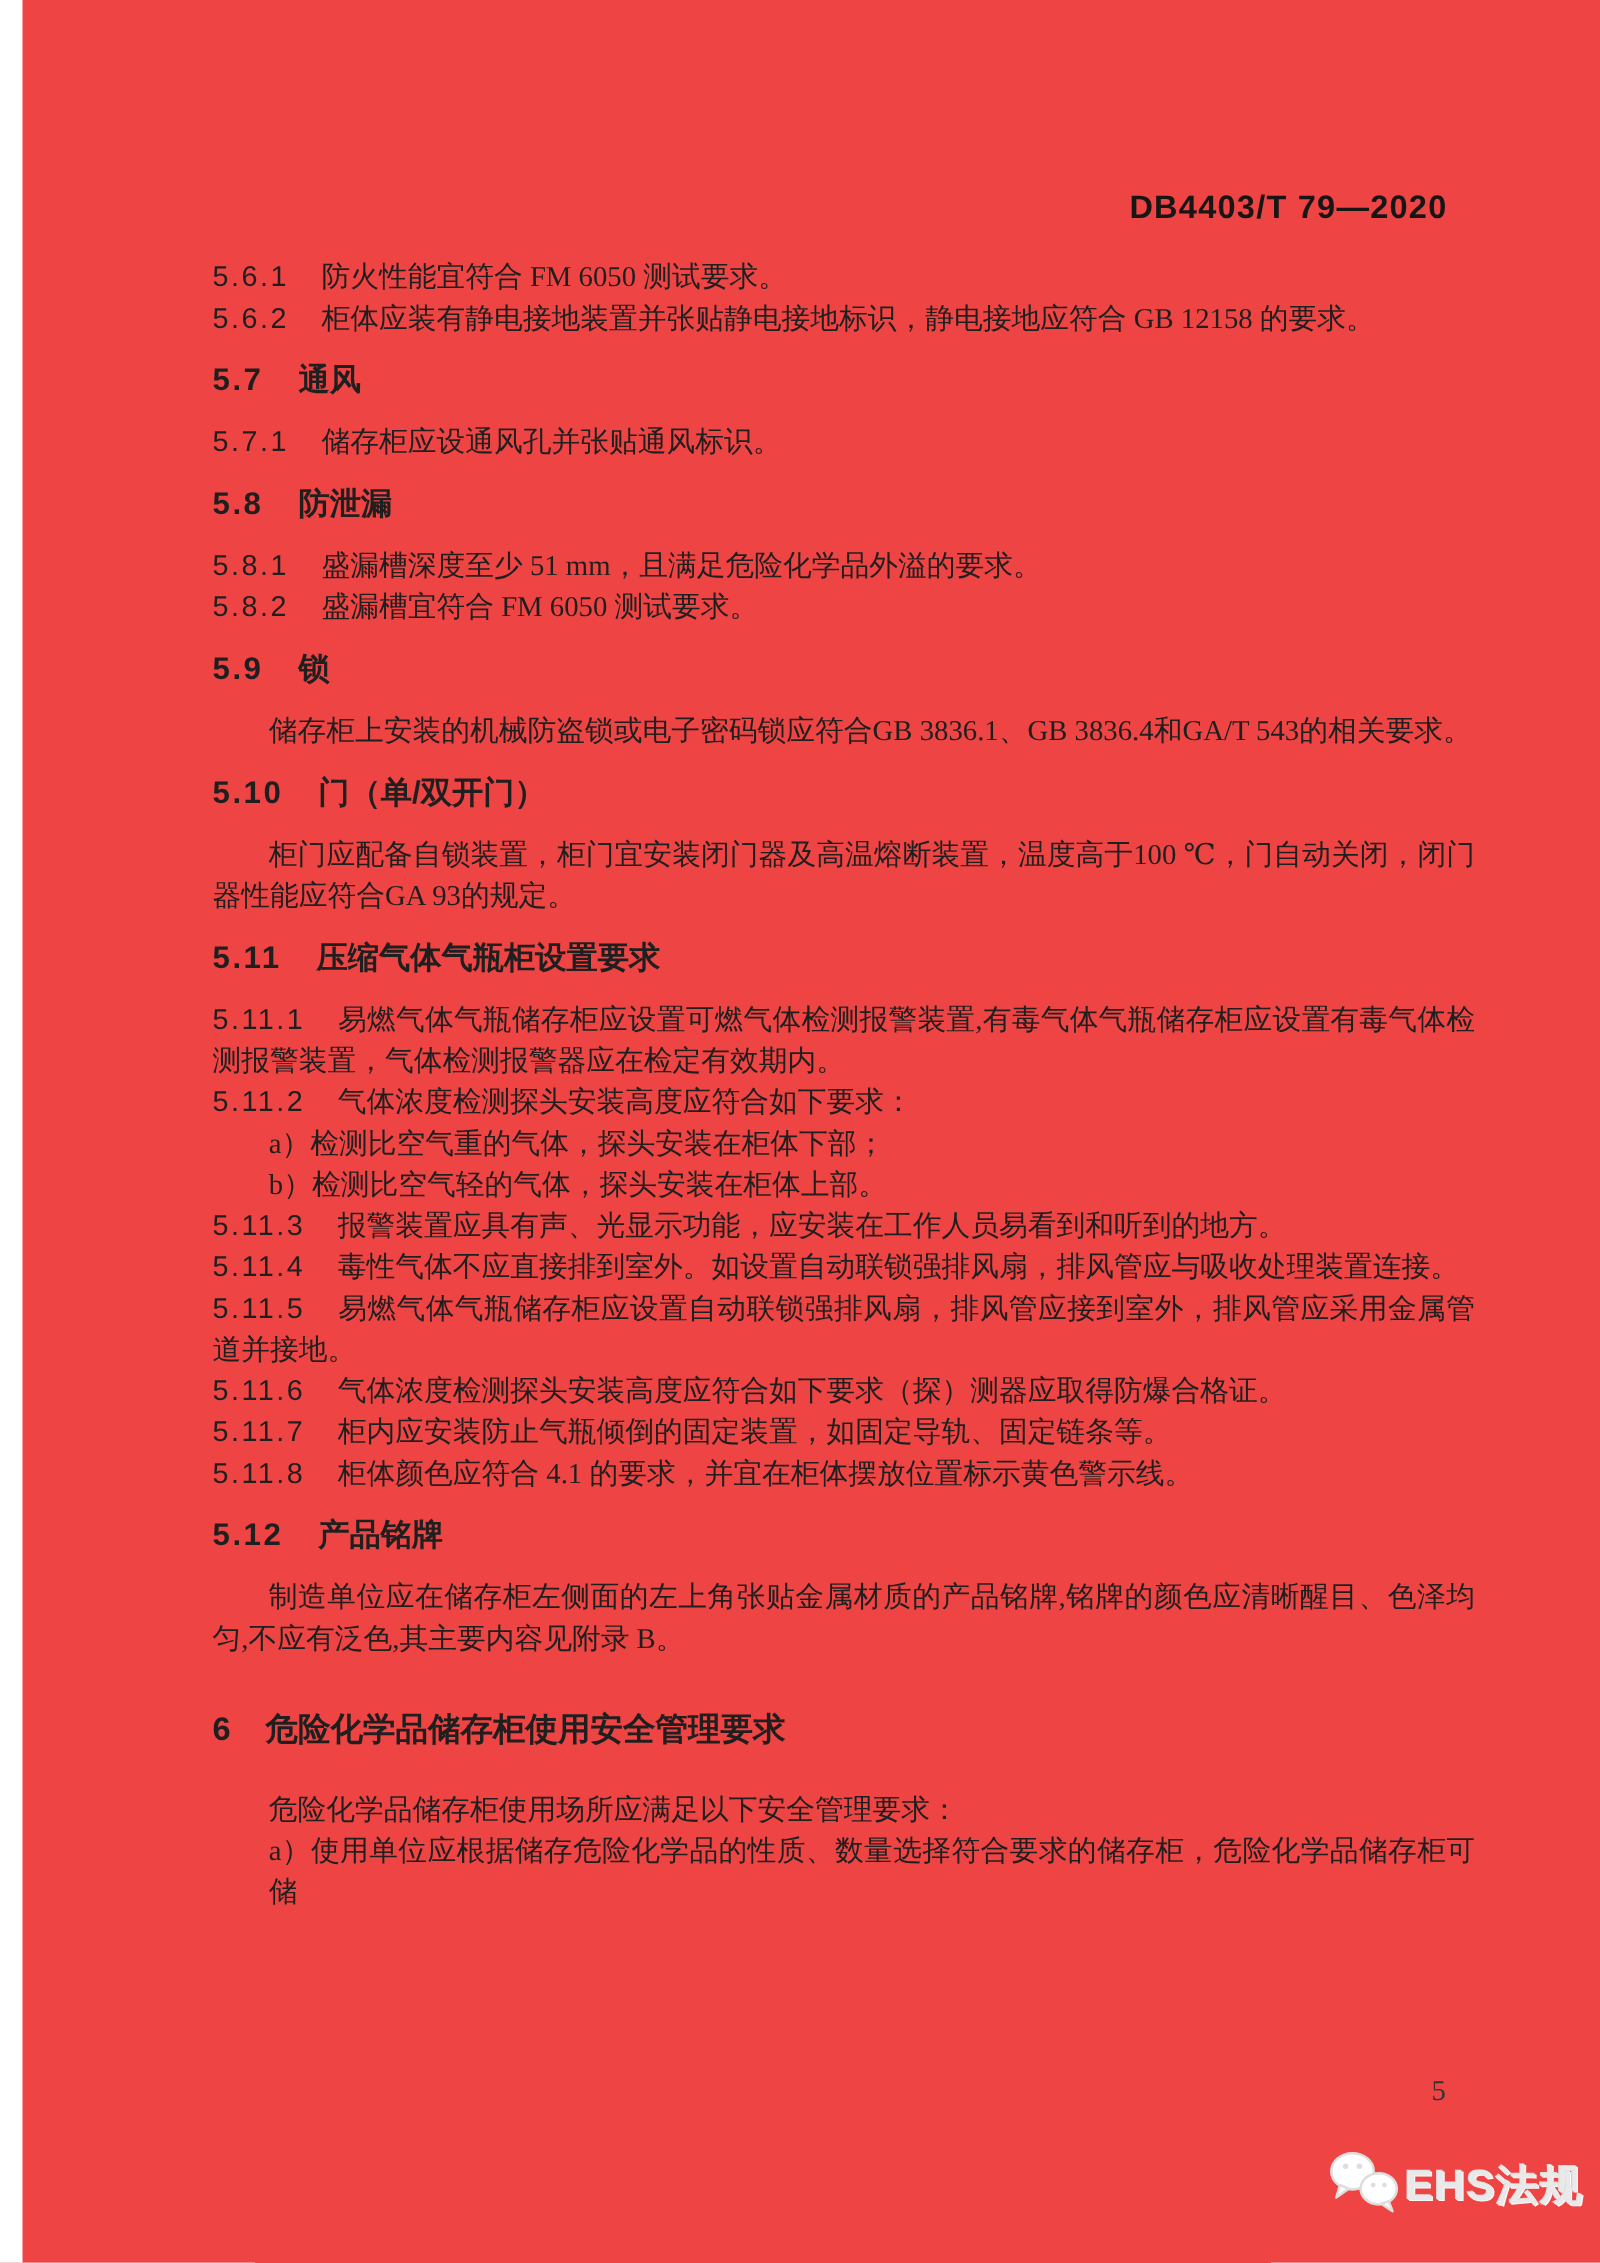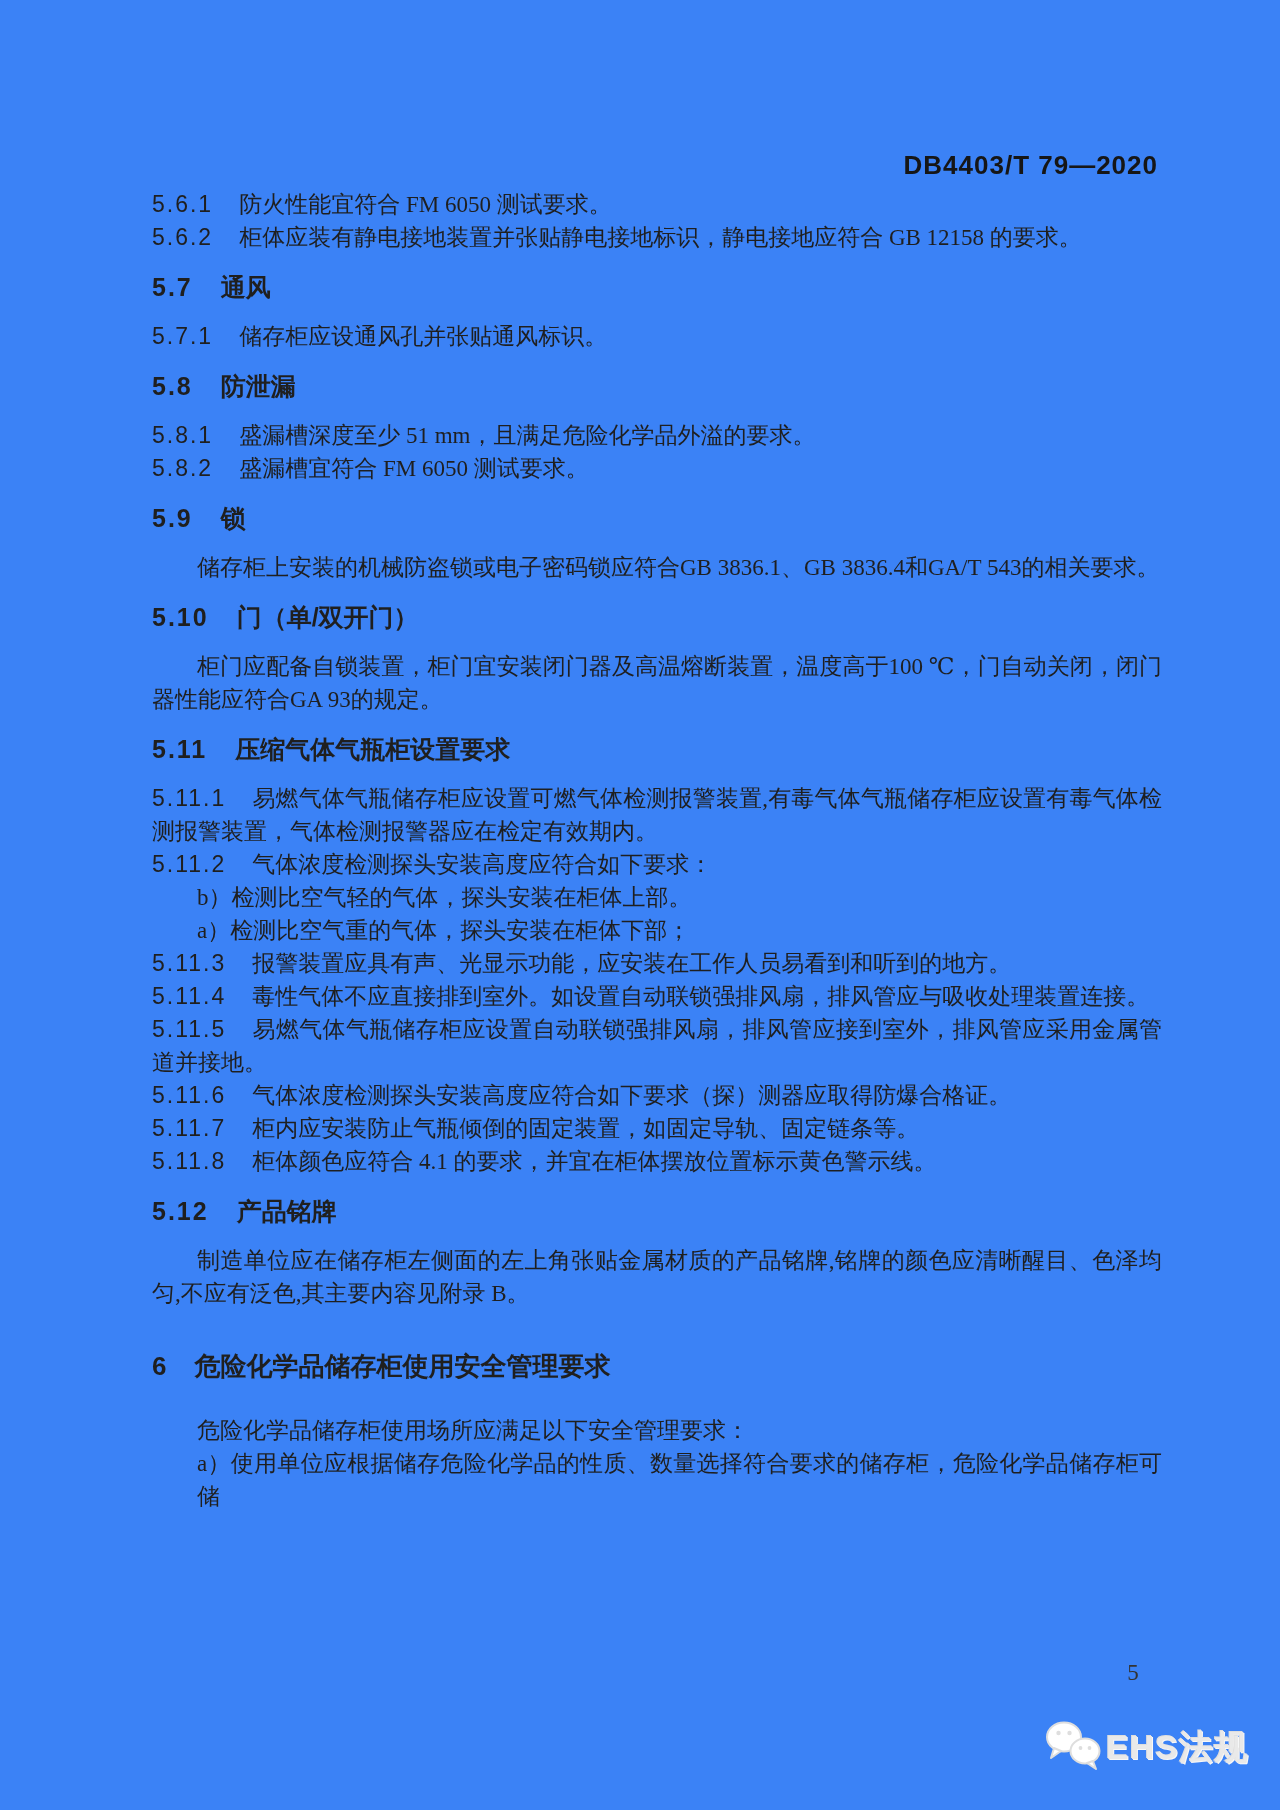--- a/index.html
+++ b/index.html
@@ -11,39 +11,40 @@
     width: 1280px;
     height: 1810px;
     position: relative;
     overflow: hidden;
     font-family: "Liberation Serif", "DejaVu Serif", serif;
     color: #1f1f1f;
   }
   .page {
     position: absolute;
     inset: 0;
-    background: #3b82f6;
+    background: #ef4444;
+    margin-left: 18px;
   }
   
   .header-code {
     position: absolute;
     top: 150px;
     right: 122px;
     font-family: "Liberation Sans", "DejaVu Sans", sans-serif;
     font-weight: 600;
     font-size: 26px;
     letter-spacing: 1px;
     color: #161616;
     white-space: nowrap;
   }
   
   .doc-body {
     position: absolute;
     left: 152px;
-    top: 188px;
+    top: 205px;
     width: 1010px;
     font-size: 23px;
     line-height: 33px;
     text-align: justify;
   }
   .clause { margin: 0; }
   .clause .num {
     font-family: "Liberation Sans", "DejaVu Sans", sans-serif;
     letter-spacing: 2px;
     margin-right: 26px;
@@ -120,22 +121,22 @@
       <div class="h2"><span class="num">5.8</span><span class="txt">防泄漏</span></div>
       <div class="clause"><span class="num">5.8.1</span><span class="txt">盛漏槽深度至少 51 mm，且满足危险化学品外溢的要求。</span></div>
       <div class="clause"><span class="num">5.8.2</span><span class="txt">盛漏槽宜符合 FM 6050 测试要求。</span></div>
       <div class="h2"><span class="num">5.9</span><span class="txt">锁</span></div>
       <div class="para"><span class="txt">储存柜上安装的机械防盗锁或电子密码锁应符合GB 3836.1、GB 3836.4和GA/T 543的相关要求。</span></div>
       <div class="h2"><span class="num">5.10</span><span class="txt">门（单/双开门）</span></div>
       <div class="para"><span class="txt">柜门应配备自锁装置，柜门宜安装闭门器及高温熔断装置，温度高于100 ℃，门自动关闭，闭门器性能应符合GA 93的规定。</span></div>
       <div class="h2"><span class="num">5.11</span><span class="txt">压缩气体气瓶柜设置要求</span></div>
       <div class="clause"><span class="num">5.11.1</span><span class="txt">易燃气体气瓶储存柜应设置可燃气体检测报警装置,有毒气体气瓶储存柜应设置有毒气体检测报警装置，气体检测报警器应在检定有效期内。</span></div>
       <div class="clause"><span class="num">5.11.2</span><span class="txt">气体浓度检测探头安装高度应符合如下要求：</span></div>
+      <div class="list-item"><span class="txt">a）检测比空气重的气体，探头安装在柜体下部；</span></div>
       <div class="list-item"><span class="txt">b）检测比空气轻的气体，探头安装在柜体上部。</span></div>
-      <div class="list-item"><span class="txt">a）检测比空气重的气体，探头安装在柜体下部；</span></div>
       <div class="clause"><span class="num">5.11.3</span><span class="txt">报警装置应具有声、光显示功能，应安装在工作人员易看到和听到的地方。</span></div>
       <div class="clause"><span class="num">5.11.4</span><span class="txt">毒性气体不应直接排到室外。如设置自动联锁强排风扇，排风管应与吸收处理装置连接。</span></div>
       <div class="clause"><span class="num">5.11.5</span><span class="txt">易燃气体气瓶储存柜应设置自动联锁强排风扇，排风管应接到室外，排风管应采用金属管道并接地。</span></div>
       <div class="clause"><span class="num">5.11.6</span><span class="txt">气体浓度检测探头安装高度应符合如下要求（探）测器应取得防爆合格证。</span></div>
       <div class="clause"><span class="num">5.11.7</span><span class="txt">柜内应安装防止气瓶倾倒的固定装置，如固定导轨、固定链条等。</span></div>
       <div class="clause"><span class="num">5.11.8</span><span class="txt">柜体颜色应符合 4.1 的要求，并宜在柜体摆放位置标示黄色警示线。</span></div>
       <div class="h2"><span class="num">5.12</span><span class="txt">产品铭牌</span></div>
       <div class="para"><span class="txt">制造单位应在储存柜左侧面的左上角张贴金属材质的产品铭牌,铭牌的颜色应清晰醒目、色泽均匀,不应有泛色,其主要内容见附录 B。</span></div>
       <div class="h1"><span class="num">6</span><span class="txt">危险化学品储存柜使用安全管理要求</span></div>
       <div class="para"><span class="txt">危险化学品储存柜使用场所应满足以下安全管理要求：</span></div>

